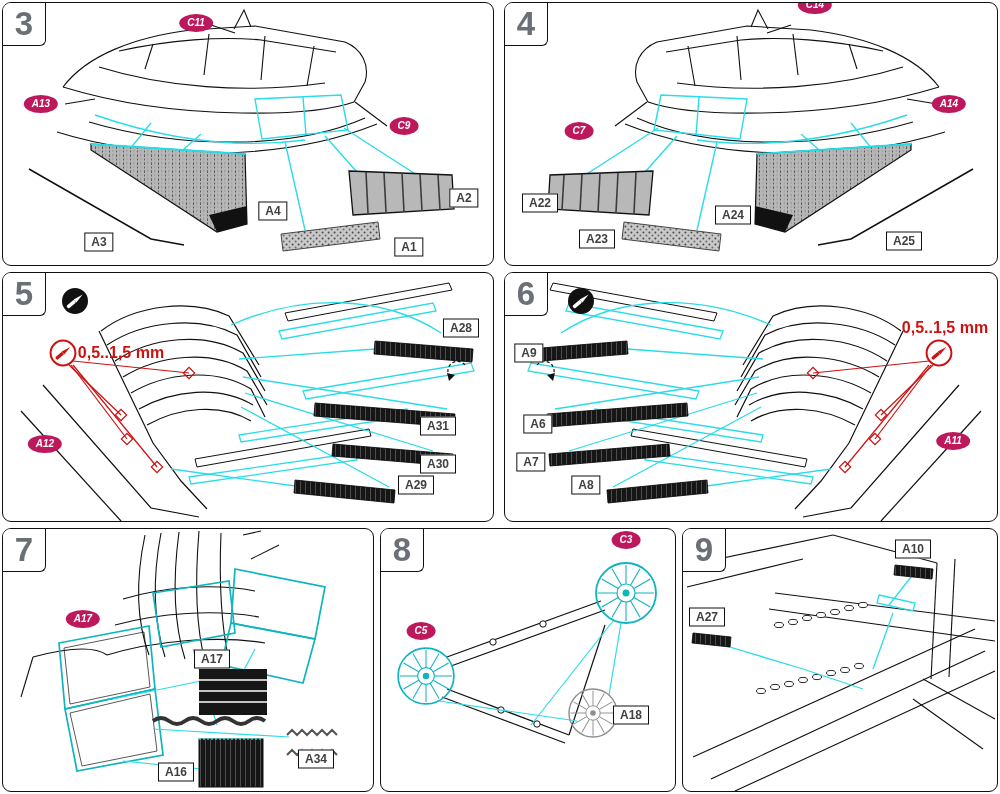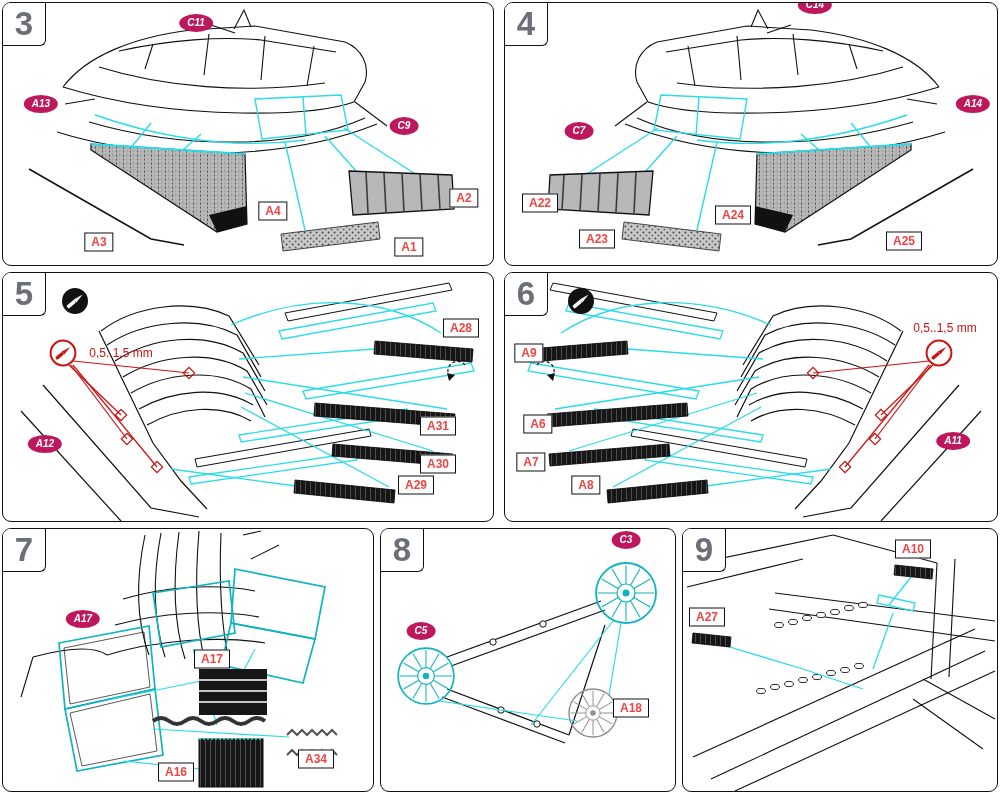--- a/index.html
+++ b/index.html
@@ -2,23 +2,23 @@
 <html><head>
 <meta charset="utf-8">
 <style>
   *{box-sizing:border-box}
   html,body{margin:0;padding:0;background:#fff;font-family:"Liberation Sans",sans-serif}
   #sheet{position:relative;width:1000px;height:794px;background:#fff;overflow:hidden}
   .panel{position:absolute;background:#fff;border:1.6px solid #101010;border-radius:9px;overflow:hidden}
   .panel > svg.art{position:absolute;left:0;top:0}
   .stepnum{position:absolute;left:0;top:0;width:43px;height:43px;border-right:1.6px solid #101010;border-bottom:1.6px solid #101010;border-radius:0 0 6px 0;background:#fff;display:flex;align-items:center;justify-content:center;font-size:33px;font-weight:700;color:#6b6f76;z-index:4}
   .abs{position:absolute;z-index:3}
-  .lb{position:absolute;transform:translate(-50%,-50%);border:1.5px solid #101010;border-radius:0;background:#fff;padding:1px 6px;font-size:12px;font-weight:700;color:#ef4444;z-index:5;line-height:1.25;white-space:nowrap}
+  .lb{position:absolute;transform:translate(-50%,-50%);border:1.5px solid #101010;border-radius:0;background:#fff;padding:1px 6px;font-size:12px;font-weight:700;color:#404040;z-index:5;line-height:1.25;white-space:nowrap}
   .lo{position:absolute;transform:translate(-50%,-50%);background:#be185d;color:#fff;border-radius:50%;padding:3px 8px;font-size:10px;font-weight:700;font-style:italic;z-index:5;line-height:1.2;white-space:nowrap}
-  .note{position:absolute;transform:translate(-50%,-50%);color:#cc1111;font-size:12px;font-weight:400;z-index:5;white-space:nowrap}
+  .note{position:absolute;transform:translate(-50%,-50%);color:#cc1111;font-size:16px;font-weight:700;z-index:5;white-space:nowrap}
 </style>
 </head>
 <body>
 
 <svg width="0" height="0" style="position:absolute" aria-hidden="true">
   <defs>
     <pattern id="hatchGray" width="7" height="8" patternUnits="userSpaceOnUse">
       <rect width="7" height="8" fill="#b8b8b8"></rect>
       <line x1="1.5" y1="0" x2="1.5" y2="8" stroke="#5f5f5f" stroke-width="1.1" stroke-dasharray="2 1.6"></line>
       <line x1="4.8" y1="0" x2="4.8" y2="8" stroke="#8c8c8c" stroke-width="0.9" stroke-dasharray="1.4 1.8"></line>
@@ -142,21 +142,21 @@
     <div class="lb" style="left:406px;top:244px">A1</div>
     <div class="lb" style="left:461px;top:195px">A2</div>
   </section>
 
   <section class="panel" style="left:504px;top:2px;width:494px;height:264px">
     <svg class="art" width="494" height="264" viewBox="0 0 494 264">
       <use href="#art-nose" xlink:href="#art-nose" transform="translate(494,0) scale(-1,1)"></use>
     </svg>
     <div class="stepnum">4</div>
     <div class="lo" style="left:310px;top:2px">C14</div>
-    <div class="lo" style="left:468px;top:101px">A14</div>
+    <div class="lo" style="left:444px;top:101px">A14</div>
     <div class="lo" style="left:74px;top:128px">C7</div>
     <div class="lb" style="left:35px;top:200px">A22</div>
     <div class="lb" style="left:92px;top:236px">A23</div>
     <div class="lb" style="left:228px;top:212px">A24</div>
     <div class="lb" style="left:399px;top:238px">A25</div>
   </section>
 
   <section class="panel" style="left:2px;top:272px;width:492px;height:250px">
     <svg class="art" width="492" height="250" viewBox="0 0 492 250">
       <use href="#art-spine" xlink:href="#art-spine"></use>
@@ -340,21 +340,21 @@
             <use href="#spoke" transform="rotate(240)"></use>
           <use href="#spoke" transform="rotate(270)"></use>
             <use href="#spoke" transform="rotate(300)"></use>
             <use href="#spoke" transform="rotate(330)"></use>
         </g>
       </g>
     </svg>
     <div class="stepnum">8</div>
     <div class="lo" style="left:245px;top:11px">C3</div>
     <div class="lo" style="left:40px;top:102px">C5</div>
-    <div class="lb" style="left:250px;top:179px">A18</div>
+    <div class="lb" style="left:250px;top:186px">A18</div>
   </section>
 
   <section class="panel" style="left:682px;top:528px;width:316px;height:264px">
     <svg class="art" width="316" height="264" viewBox="0 0 316 264">
       <g fill="none" stroke="#111" stroke-width="1.1">
         <path d="M16 34 L 150 6"></path>
         <path d="M4 58 L 120 30"></path>
         <path d="M92 64 L 312 92"></path>
         <path d="M86 80 L 312 112"></path>
         <path d="M10 228 L 292 100"></path>

